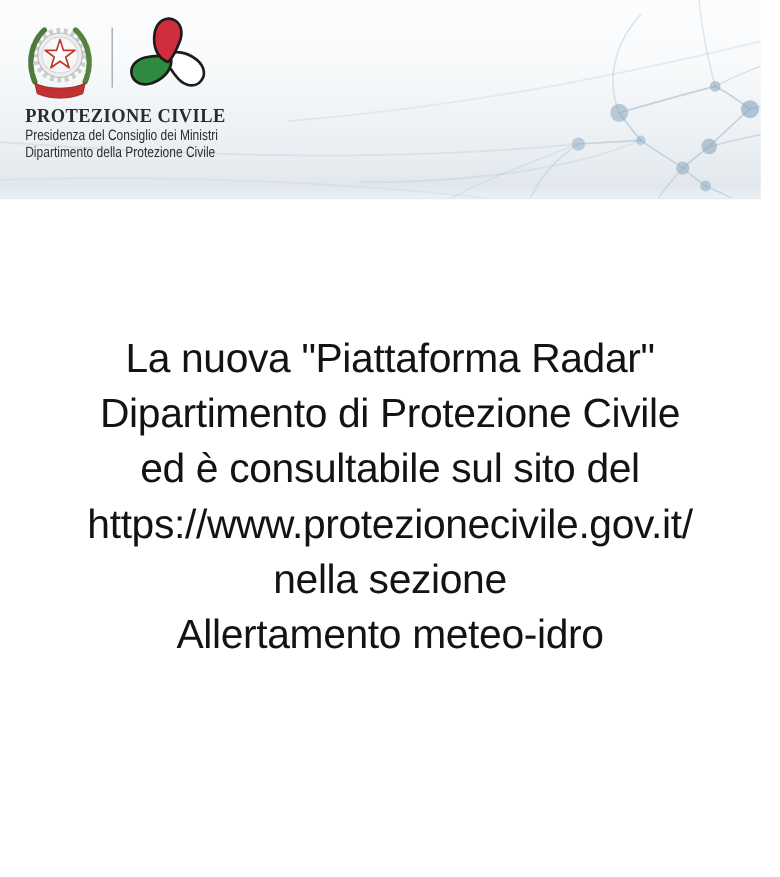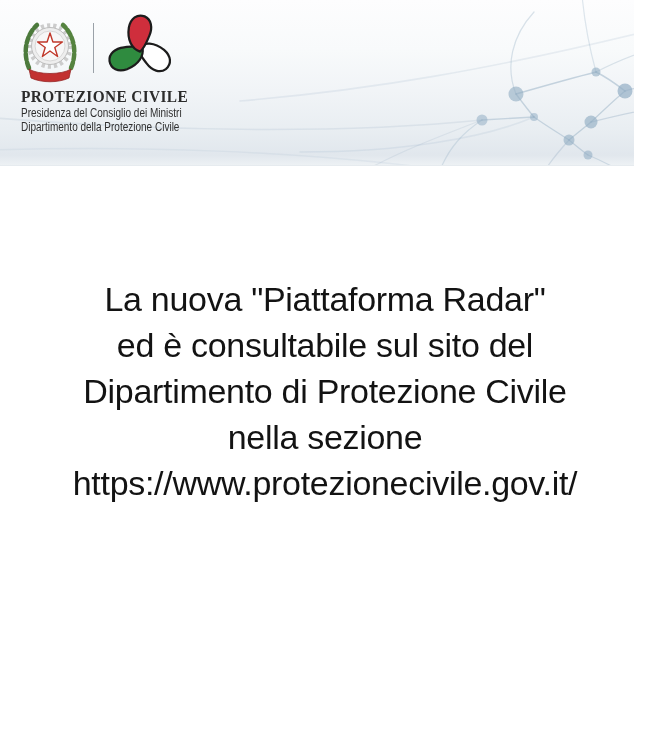--- a/index.html
+++ b/index.html
@@ -129,19 +129,20 @@
     <div class="wordmark">PROTEZIONE CIVILE</div>
 
     <div class="subs">
       <div>Presidenza del Consiglio dei Ministri</div>
       <div>Dipartimento della Protezione Civile</div>
     </div>
   </header>
 
   <main class="announcement">
     <div class="line">La nuova "Piattaforma Radar"</div>
+    <div class="line">Dipartimento di Protezione Civile</div>
     <div class="line">ed è consultabile sul sito del</div>
-    <div class="line">Dipartimento di Protezione Civile</div>
+    <div class="line url-line">https://www.protezionecivile.gov.it/</div>
     <div class="line">nella sezione</div>
-    <div class="line url-line">https://www.protezionecivile.gov.it/</div>
+    <div class="line">Allertamento meteo-idro</div>
   </main>
 
 </div>
 
 </body></html>

